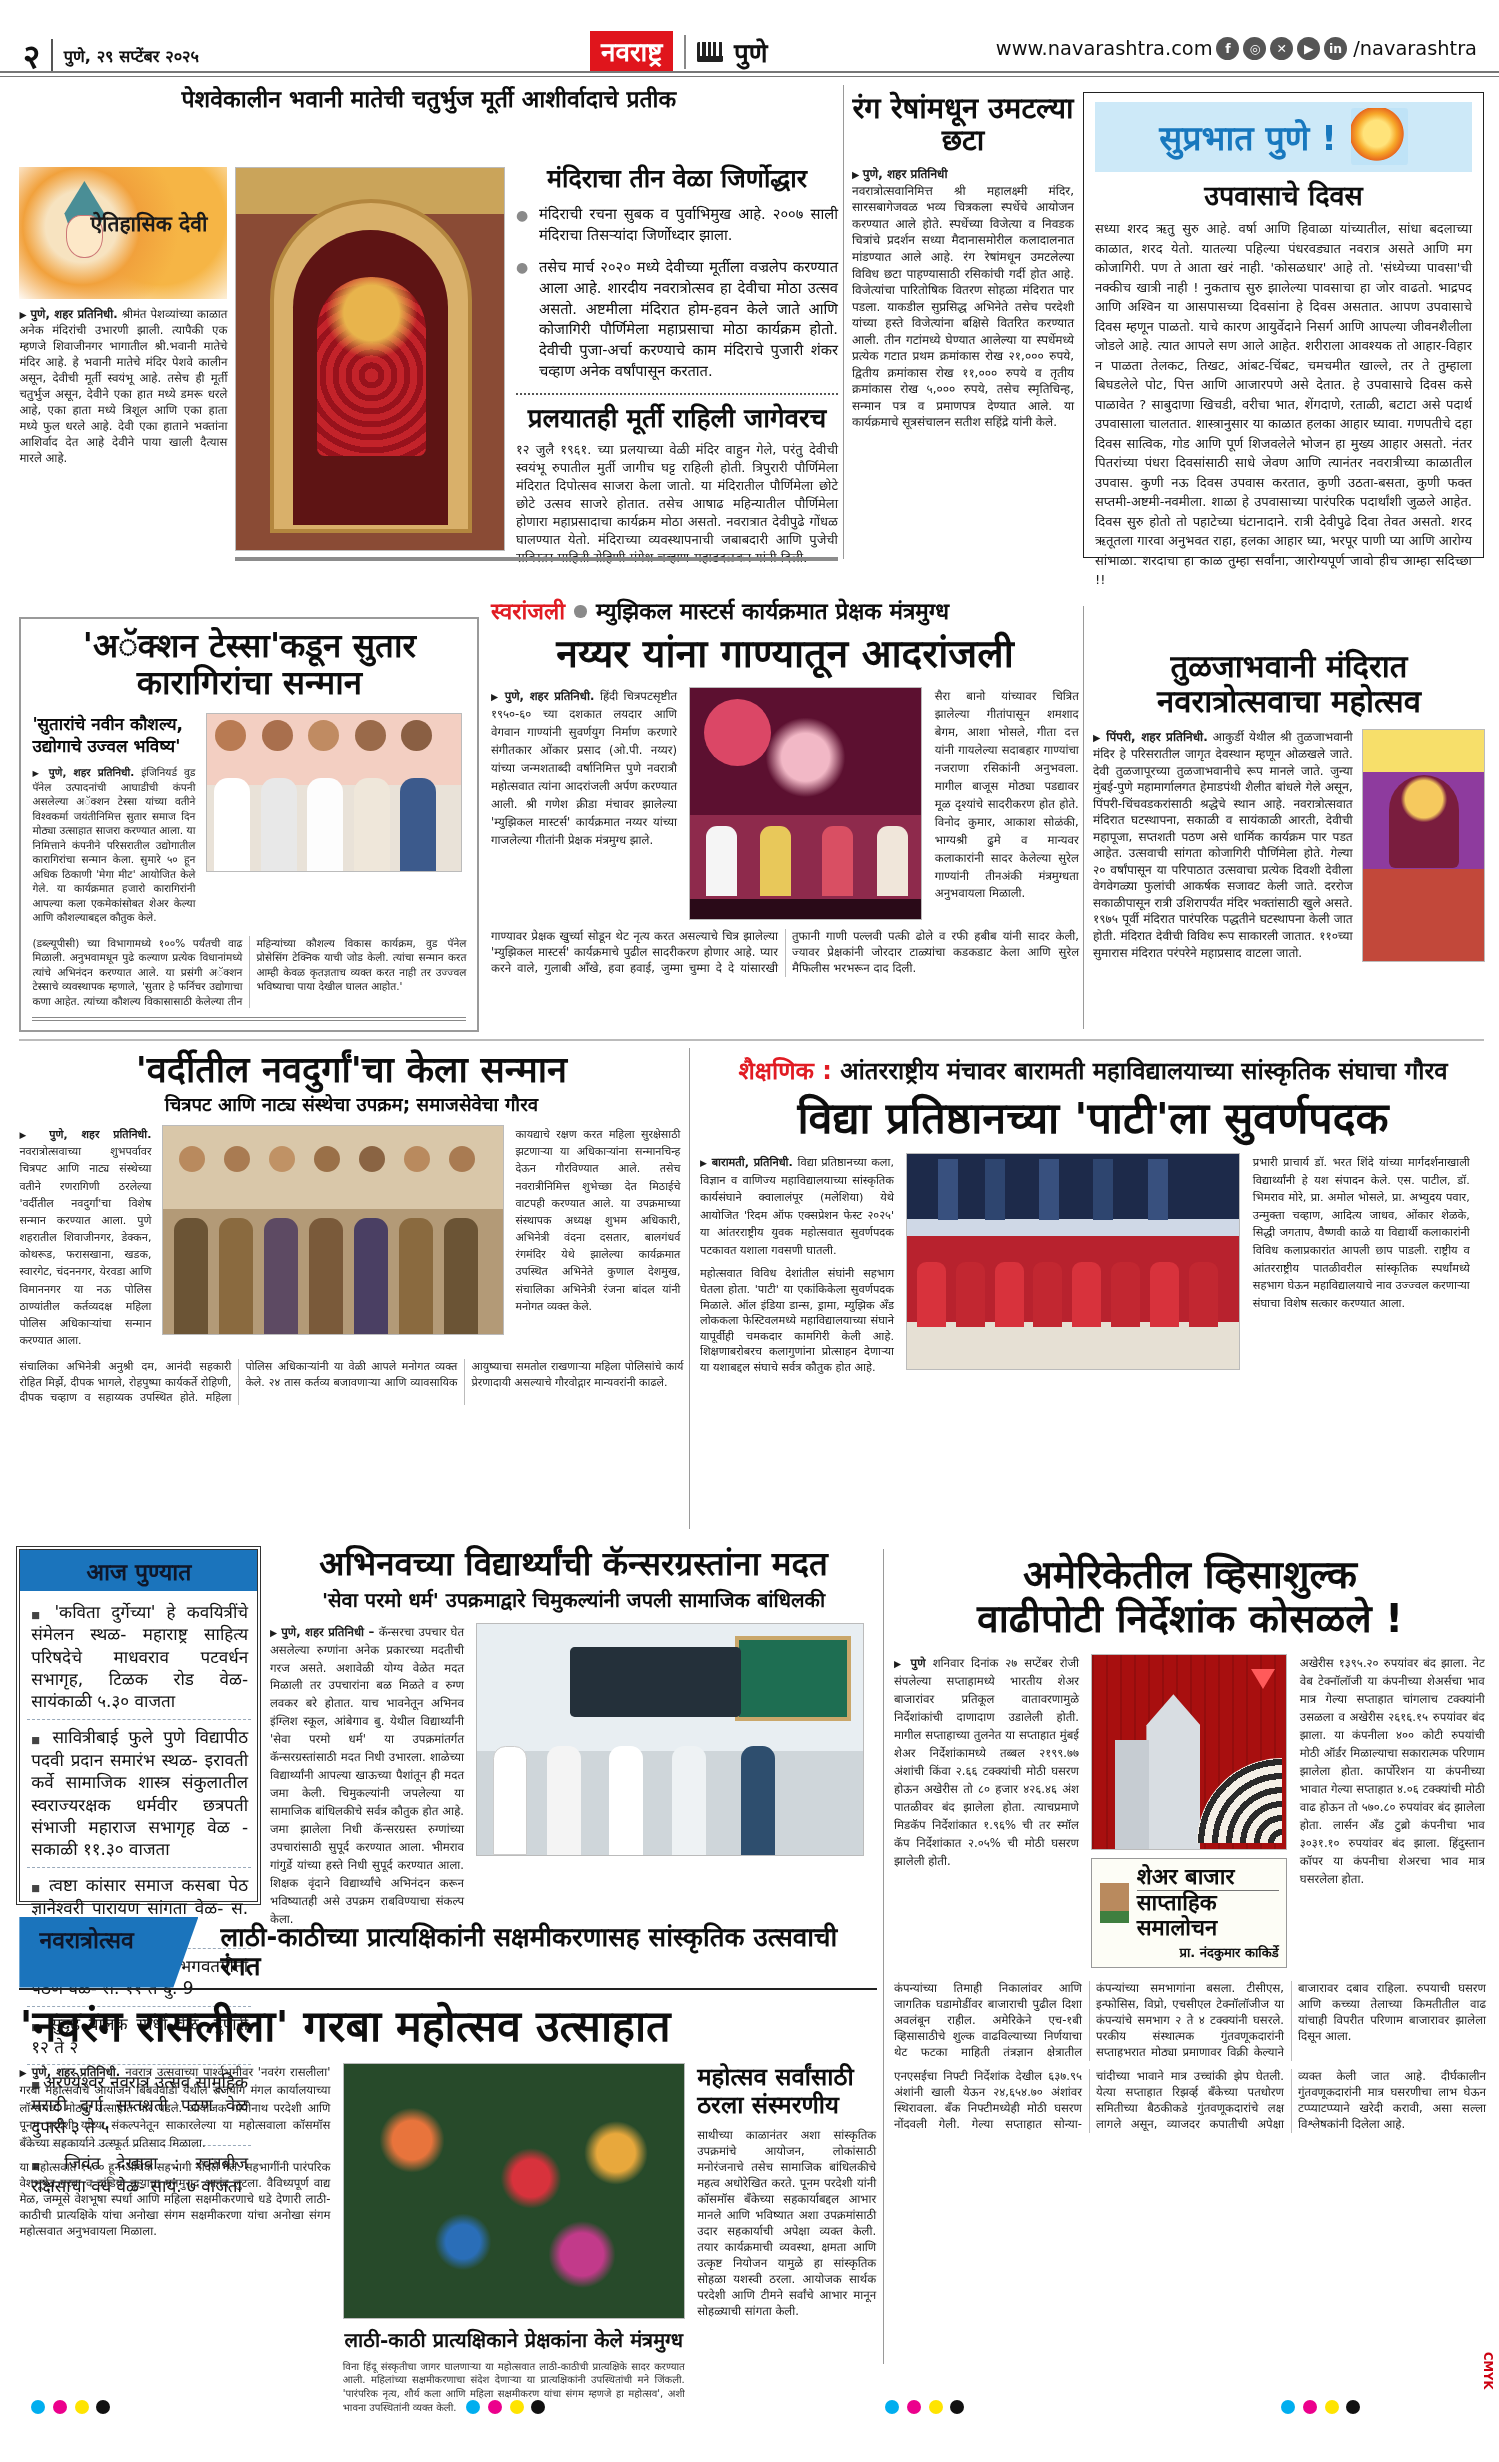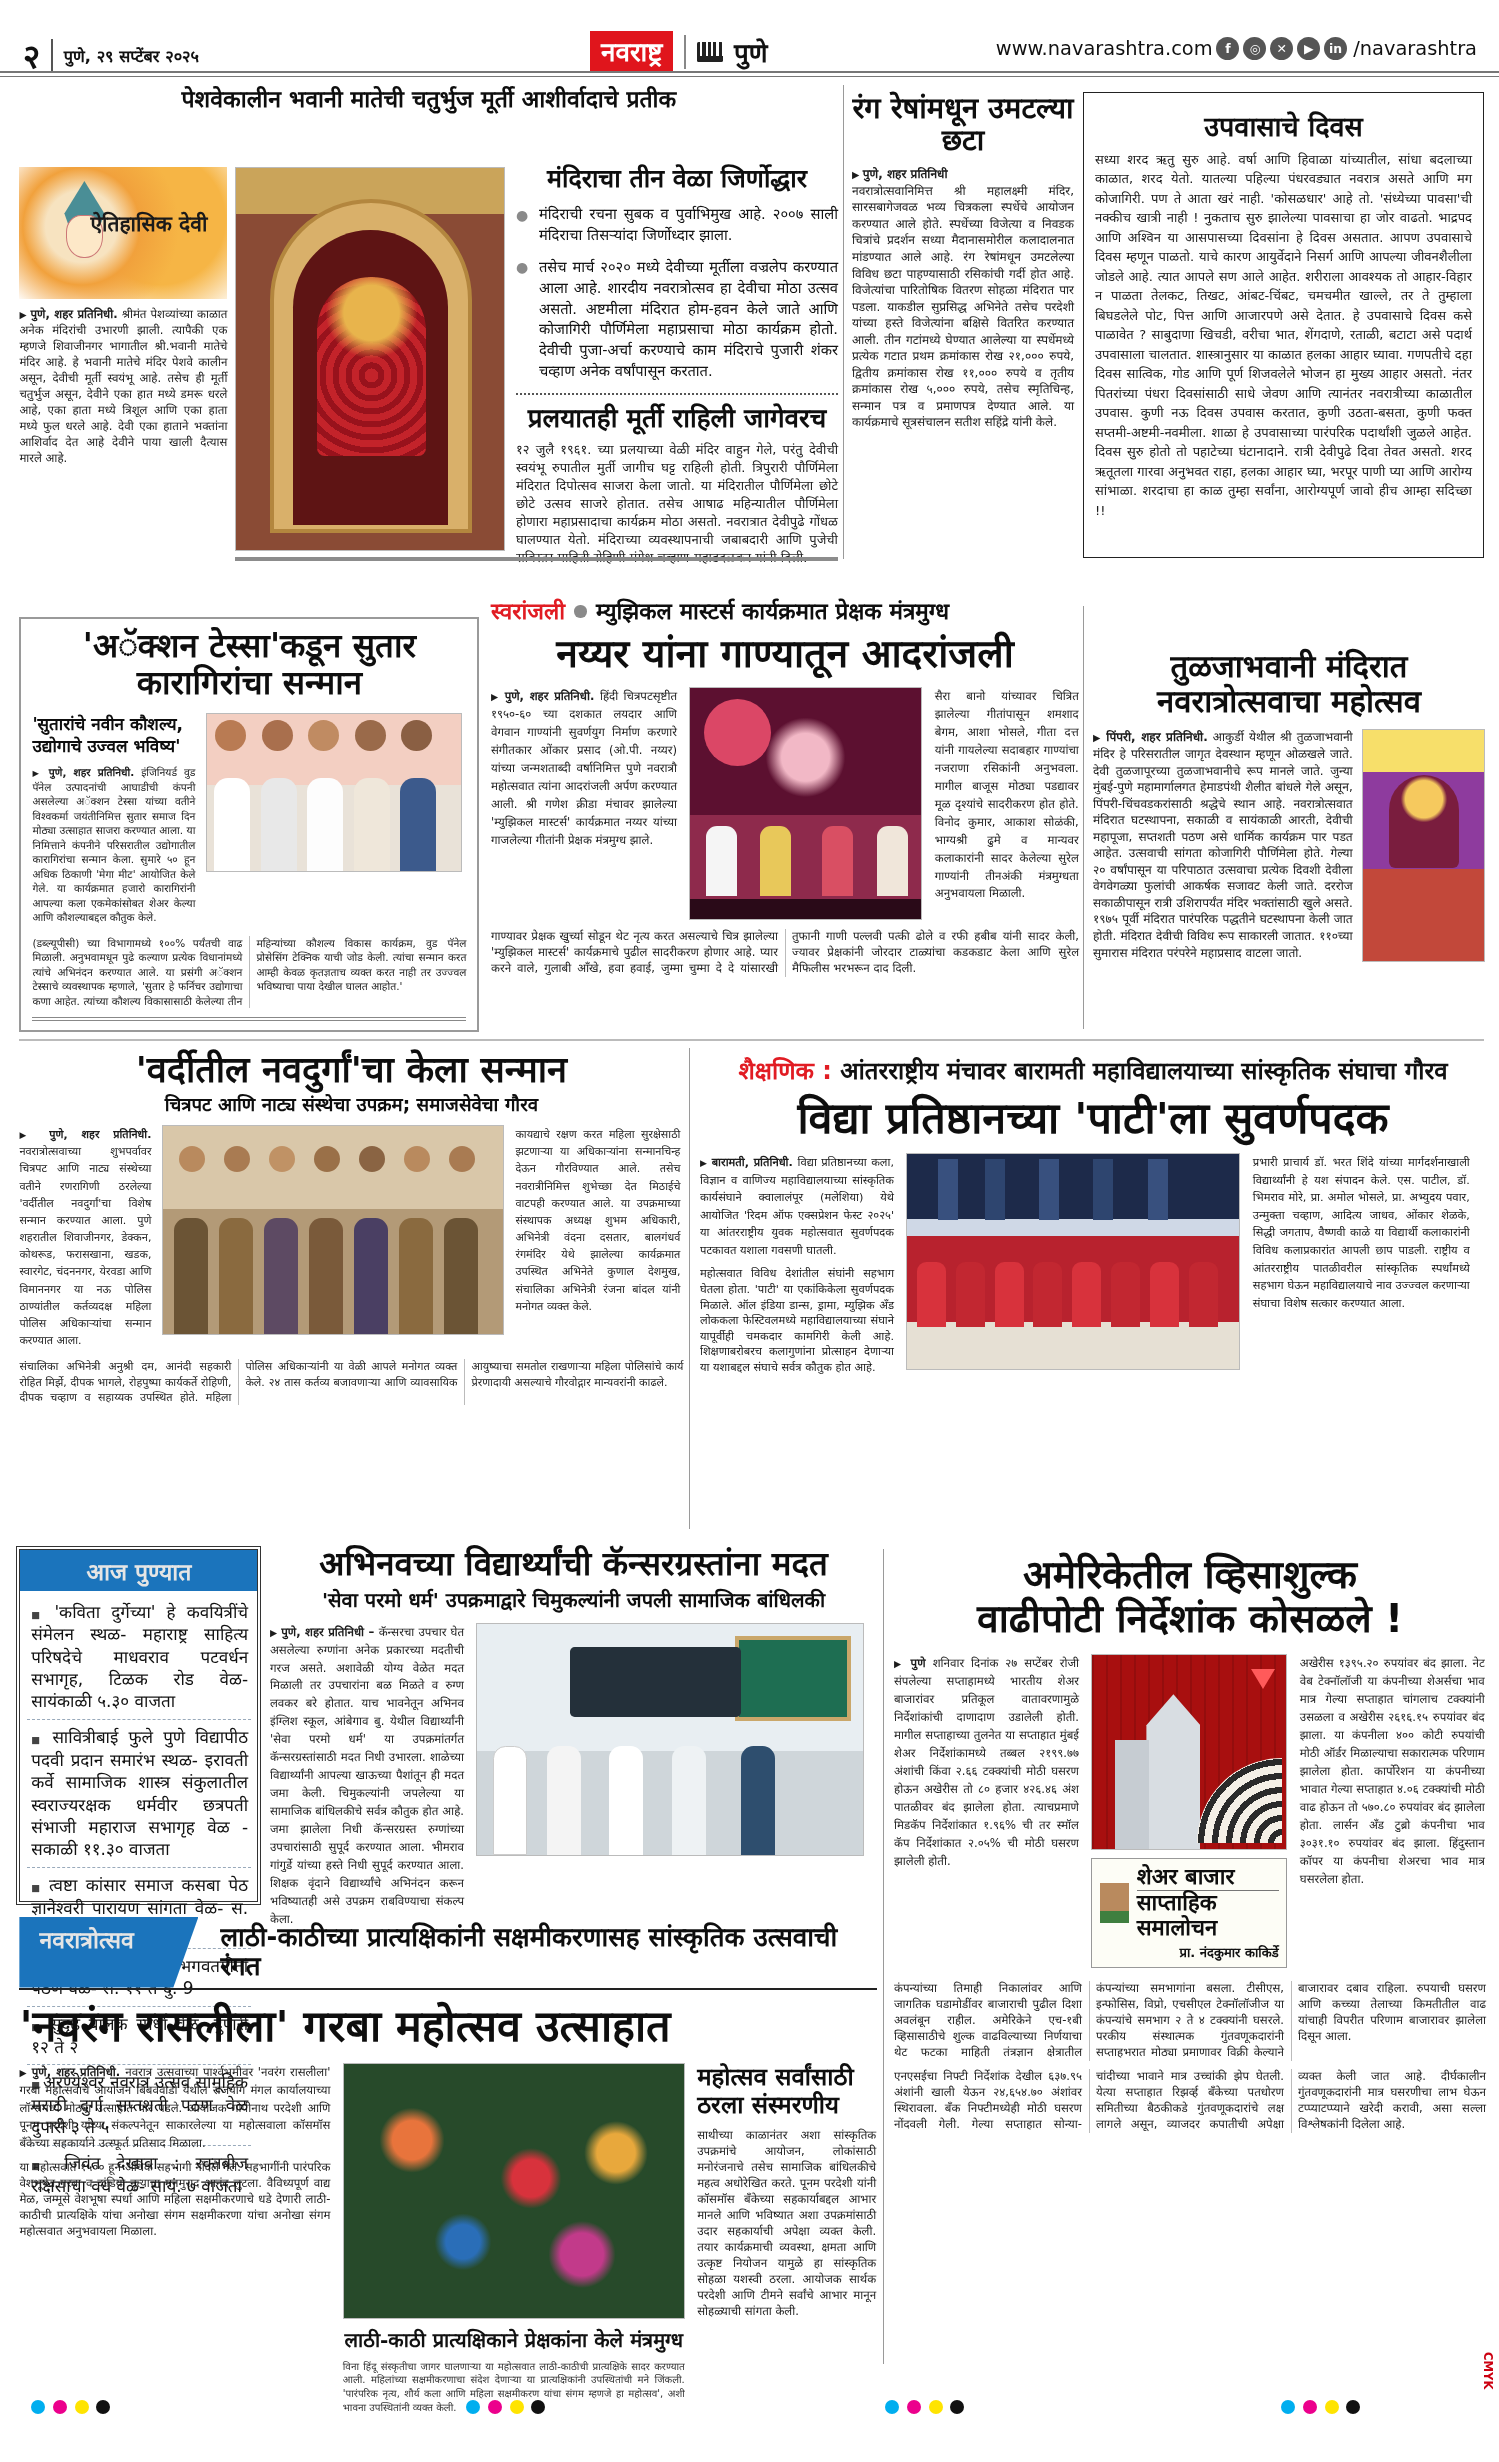--- a/index.html
+++ b/index.html
@@ -23,21 +23,21 @@
   .masthead-red { background:#e0151c; color:#fff; font-weight:bold; padding:1.6px 11px 4.7px; }
   .social-dot { display:inline-block; width:23px; height:23px; border-radius:50%; background:#555; color:#fff; text-align:center; line-height:23px; font-size:12.4px; font-weight:bold; margin-left:3.9px; }
   .top-rules { border-top:2.3px solid #777; border-bottom:0.8px solid #777; height:6.2px; }
   
   .bullet-item { position:relative; padding-left:23px; margin-bottom:11px; text-align:justify; }
   .bullet-item::before { content:"●"; position:absolute; left:0; top:1.6px; color:#8a8a8a; font-size:14px; }
   
   .event-item { position:relative; padding:6.2px 3.1px 6.2px 4.7px; border-bottom:0.8px dashed #9ab; text-align:justify; }
   .event-item::before { content:"■ "; color:#444; font-size:9.3px; }
   .sun { background:radial-gradient(circle at 45% 45%, #ffe37a 0 30%, #f7a829 45%, #e86a1f 60%, #bfe3f7 62%); border-radius:3.1px; }
-  .badge-blue { background:#1b74bc; color:#e5e5e5; font-weight:bold; }
+  .badge-blue { background:#1b74bc; color:#0f172a; font-weight:bold; }
 </style>
 </head>
 <body>
 
 <div id="paper">
 
   <div class="abs" style="left:23px; top:33px; width:326px; display:flex; align-items:center; gap:11px;">
     <span style="font-size:33px; font-weight:bold;">२</span>
     <span style="width:1.6px; height:34px; background:#555;"></span>
     <span style="font-size:16.3px; font-weight:bold;">पुणे, २९ सप्टेंबर २०२५</span>
@@ -100,20 +100,24 @@
   <div class="abs vline" style="left:843px; top:85px; height:474px;"></div>
   <div class="abs" style="left:852px; top:92px; width:222px;">
     <div class="hl center" style="font-size:29px;">रंग रेषांमधून उमटल्या छटा</div>
     <div class="body-txt" style="font-size:12px; margin-top:9.3px;">
       <span class="byline">पुणे, शहर प्रतिनिधी</span><br>
       <span>नवरात्रोत्सवानिमित्त श्री महालक्ष्मी मंदिर, सारसबागेजवळ भव्य चित्रकला स्पर्धेचे आयोजन करण्यात आले होते. स्पर्धेच्या विजेत्या व निवडक चित्रांचे प्रदर्शन सध्या मैदानासमोरील कलादालनात मांडण्यात आले आहे. रंग रेषांमधून उमटलेल्या विविध छटा पाहण्यासाठी रसिकांची गर्दी होत आहे. विजेत्यांचा पारितोषिक वितरण सोहळा मंदिरात पार पडला. याकडील सुप्रसिद्ध अभिनेते तसेच परदेशी यांच्या हस्ते विजेत्यांना बक्षिसे वितरित करण्यात आली. तीन गटांमध्ये घेण्यात आलेल्या या स्पर्धेमध्ये प्रत्येक गटात प्रथम क्रमांकास रोख २१,००० रुपये, द्वितीय क्रमांकास रोख ११,००० रुपये व तृतीय क्रमांकास रोख ५,००० रुपये, तसेच स्मृतिचिन्ह, सन्मान पत्र व प्रमाणपत्र देण्यात आले. या कार्यक्रमाचे सूत्रसंचालन सतीश सहिंद्रे यांनी केले.</span>
     </div>
   </div>
 
   <div class="abs" style="left:1083px; top:92px; width:401px; height:466px; border:1.9px solid #222; padding:9.3px 11px;">
+    <div style="background:#cde9f8; display:flex; align-items:center; justify-content:center; gap:14px; padding:6.2px 7.8px;">
+      <span style="font-size:34px; font-weight:bold; color:#1878be;">सुप्रभात पुणे !</span>
+      <span class="sun" style="display:inline-block; width:57px; height:57px;"></span>
+    </div>
     <div class="hl center" style="font-size:27px; margin-top:9.3px;">उपवासाचे दिवस</div>
     <div class="body-txt" style="font-size:13px; margin-top:7.8px; line-height:1.5;">सध्या शरद ऋतु सुरु आहे. वर्षा आणि हिवाळा यांच्यातील, सांधा बदलाच्या काळात, शरद येतो. यातल्या पहिल्या पंधरवड्यात नवरात्र असते आणि मग कोजागिरी. पण ते आता खरं नाही. 'कोसळधार' आहे तो. 'संध्येच्या पावसा'ची नक्कीच खात्री नाही ! नुकताच सुरु झालेल्या पावसाचा हा जोर वाढतो. भाद्रपद आणि अश्विन या आसपासच्या दिवसांना हे दिवस असतात. आपण उपवासाचे दिवस म्हणून पाळतो. याचे कारण आयुर्वेदाने निसर्ग आणि आपल्या जीवनशैलीला जोडले आहे. त्यात आपले सण आले आहेत. शरीराला आवश्यक तो आहार-विहार न पाळता तेलकट, तिखट, आंबट-चिंबट, चमचमीत खाल्ले, तर ते तुम्हाला बिघडलेले पोट, पित्त आणि आजारपणे असे देतात. हे उपवासाचे दिवस कसे पाळावेत ? साबुदाणा खिचडी, वरीचा भात, शेंगदाणे, रताळी, बटाटा असे पदार्थ उपवासाला चालतात. शास्त्रानुसार या काळात हलका आहार घ्यावा. गणपतीचे दहा दिवस सात्विक, गोड आणि पूर्ण शिजवलेले भोजन हा मुख्य आहार असतो. नंतर पितरांच्या पंधरा दिवसांसाठी साधे जेवण आणि त्यानंतर नवरात्रीच्या काळातील उपवास. कुणी नऊ दिवस उपवास करतात, कुणी उठता-बसता, कुणी फक्त सप्तमी-अष्टमी-नवमीला. शाळा हे उपवासाच्या पारंपरिक पदार्थांशी जुळले आहेत. दिवस सुरु होतो तो पहाटेच्या घंटानादाने. रात्री देवीपुढे दिवा तेवत असतो. शरद ऋतूतला गारवा अनुभवत राहा, हलका आहार घ्या, भरपूर पाणी प्या आणि आरोग्य सांभाळा. शरदाचा हा काळ तुम्हा सर्वांना, आरोग्यपूर्ण जावो हीच आम्हा सदिच्छा !!</div>
   </div>
 
   <div class="abs" style="left:19.4px; top:617px; width:460px; height:415px; border:2.3px solid #9a9a9a; padding:9.3px 11px;">
     <div class="hl center" style="font-size:33px;">'अॅक्शन टेस्सा'कडून सुतार कारागिरांचा सन्मान</div>
     <div style="display:flex; gap:11px; margin-top:11px;">
       <div style="width:163px;">
         <div class="hl" style="font-size:17px; line-height:1.3;">'सुतारांचे नवीन कौशल्य, उद्योगाचे उज्वल भविष्य'</div>
         <div class="body-txt" style="font-size:10.5px; margin-top:7.8px;">

